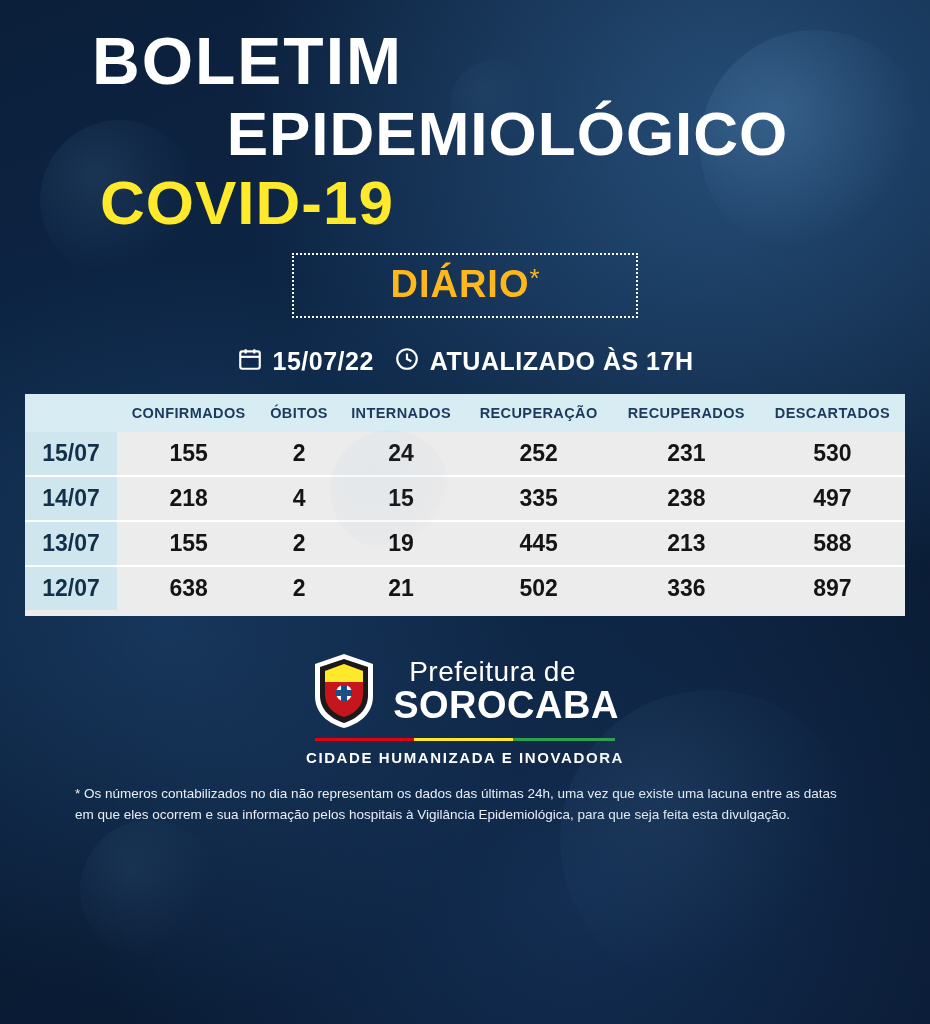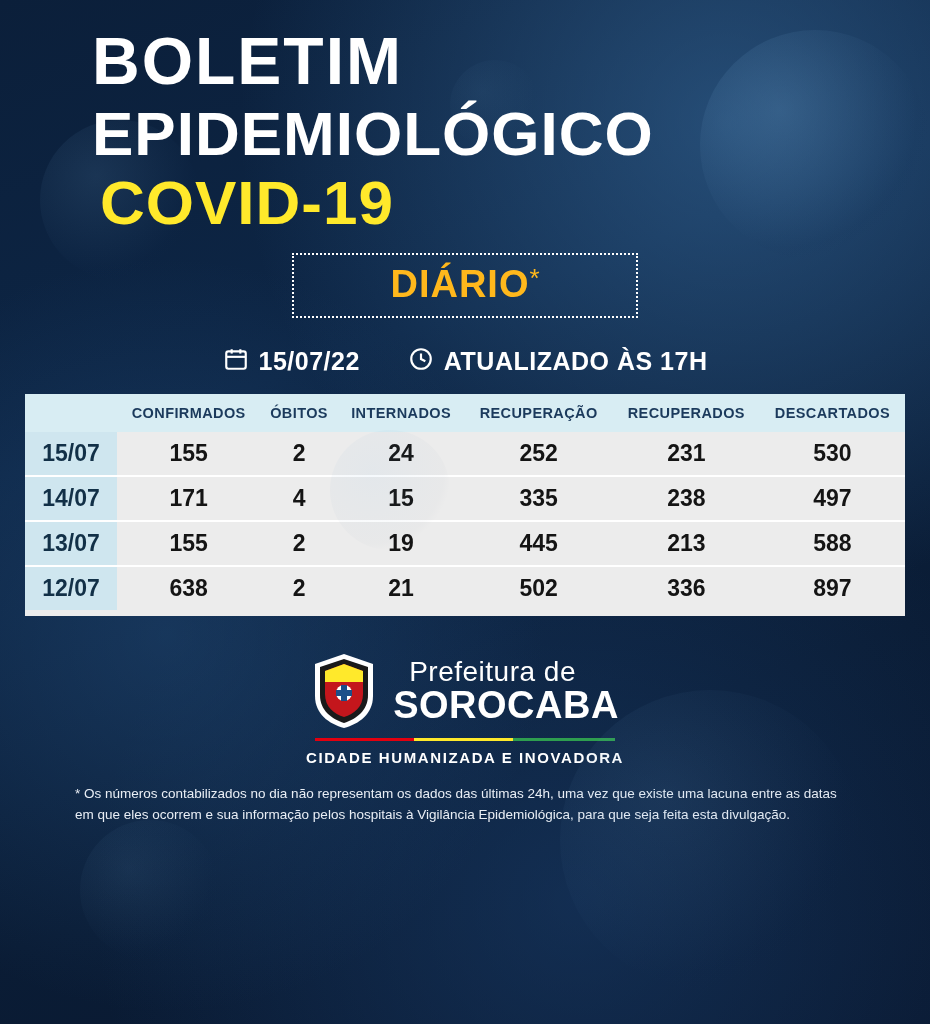--- a/index.html
+++ b/index.html
@@ -33,21 +33,21 @@
   .b5 { width: 140px; height: 140px; left: 80px; top: 820px; opacity: .4; }
   .b6 { width: 90px; height: 90px; left: 450px; top: 60px; opacity: .3; }
 
   .title-block { position: relative; padding: 28px 7px 0 92px; }
   .t-line1 {
     font-size: 66px; font-weight: bold; letter-spacing: 2px; line-height: 1.02;
     color: #ffffff;
   }
   .t-line2 {
     font-size: 62px; font-weight: bold; letter-spacing: 1px; line-height: 1.08;
-    color: #ffffff; margin-top: 6px;
+    color: #ffffff; margin-top: 6px; text-align: center;
   }
   .t-line3 {
     font-size: 62px; font-weight: bold; letter-spacing: 1px; line-height: 1.08;
     color: #ffe92b; margin-top: 2px; padding-left: 8px;
   }
   .diario-wrap {
     position: relative; margin: 16px 0 0 0; text-align: center;
   }
   .diario-box {
     display: inline-block;
@@ -64,21 +64,21 @@
     background: #ffe92b;
     height: 64px;
     display: flex; align-items: center; justify-content: center;
   }
   .alert-band .txt {
     color: #e3000f; font-size: 30px; font-weight: bold; letter-spacing: .4px;
   }
 
   .datebar {
     display: flex; align-items: center; justify-content: center;
-    gap: 14px; margin-top: 28px; color: #fff;
+    margin-top: 28px; color: #fff;
   }
   .datebar .seg { display: flex; align-items: center; gap: 10px; }
   .datebar .label { font-size: 25px; font-weight: bold; letter-spacing: .5px; }
   .datebar .gap { width: 20px; }
 
   .table-wrap {
     margin: 18px auto 0 auto;
     width: 880px;
     background: #ececec;
     padding: 0 0 6px 0;
@@ -195,21 +195,21 @@
           <td class="daycell">15/07</td>
           <td>155</td>
           <td>2</td>
           <td>24</td>
           <td>252</td>
           <td>231</td>
           <td>530</td>
         </tr>
         <tr>
           <td class="daycell">14/07</td>
-          <td>171</td>
+          <td>218</td>
           <td>4</td>
           <td>15</td>
           <td>335</td>
           <td>238</td>
           <td>497</td>
         </tr>
         <tr>
           <td class="daycell">13/07</td>
           <td>155</td>
           <td>2</td>

